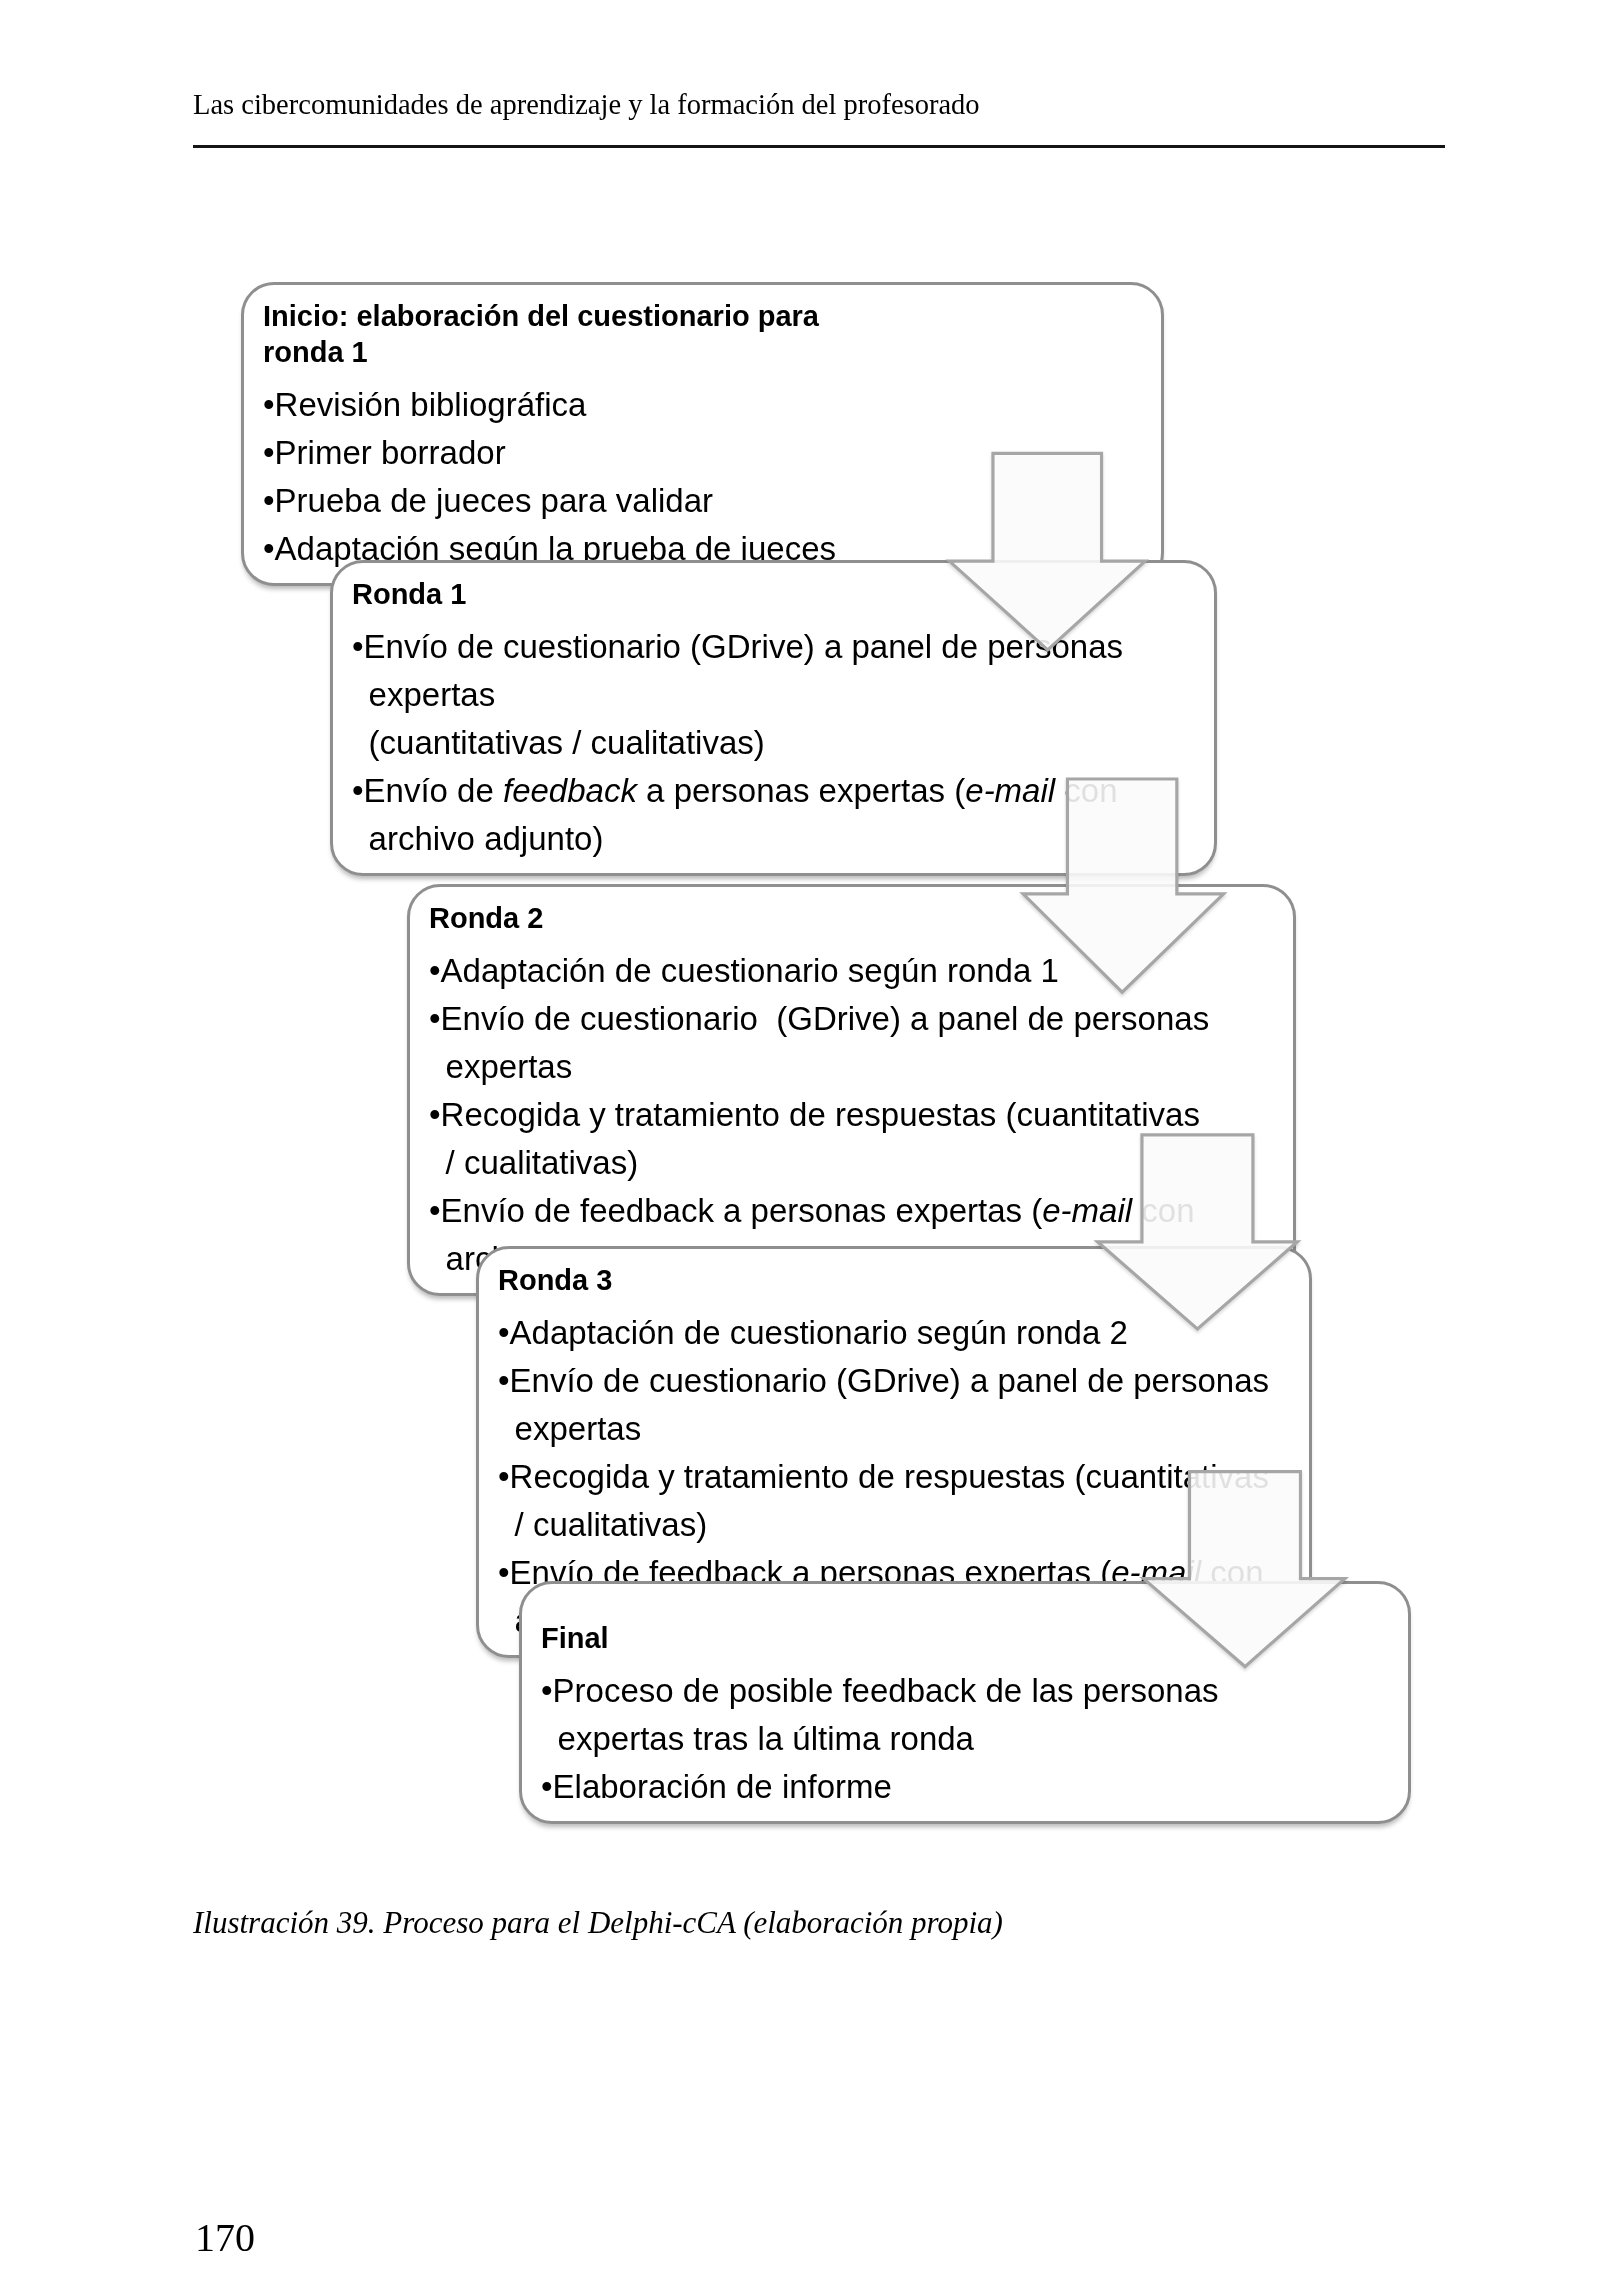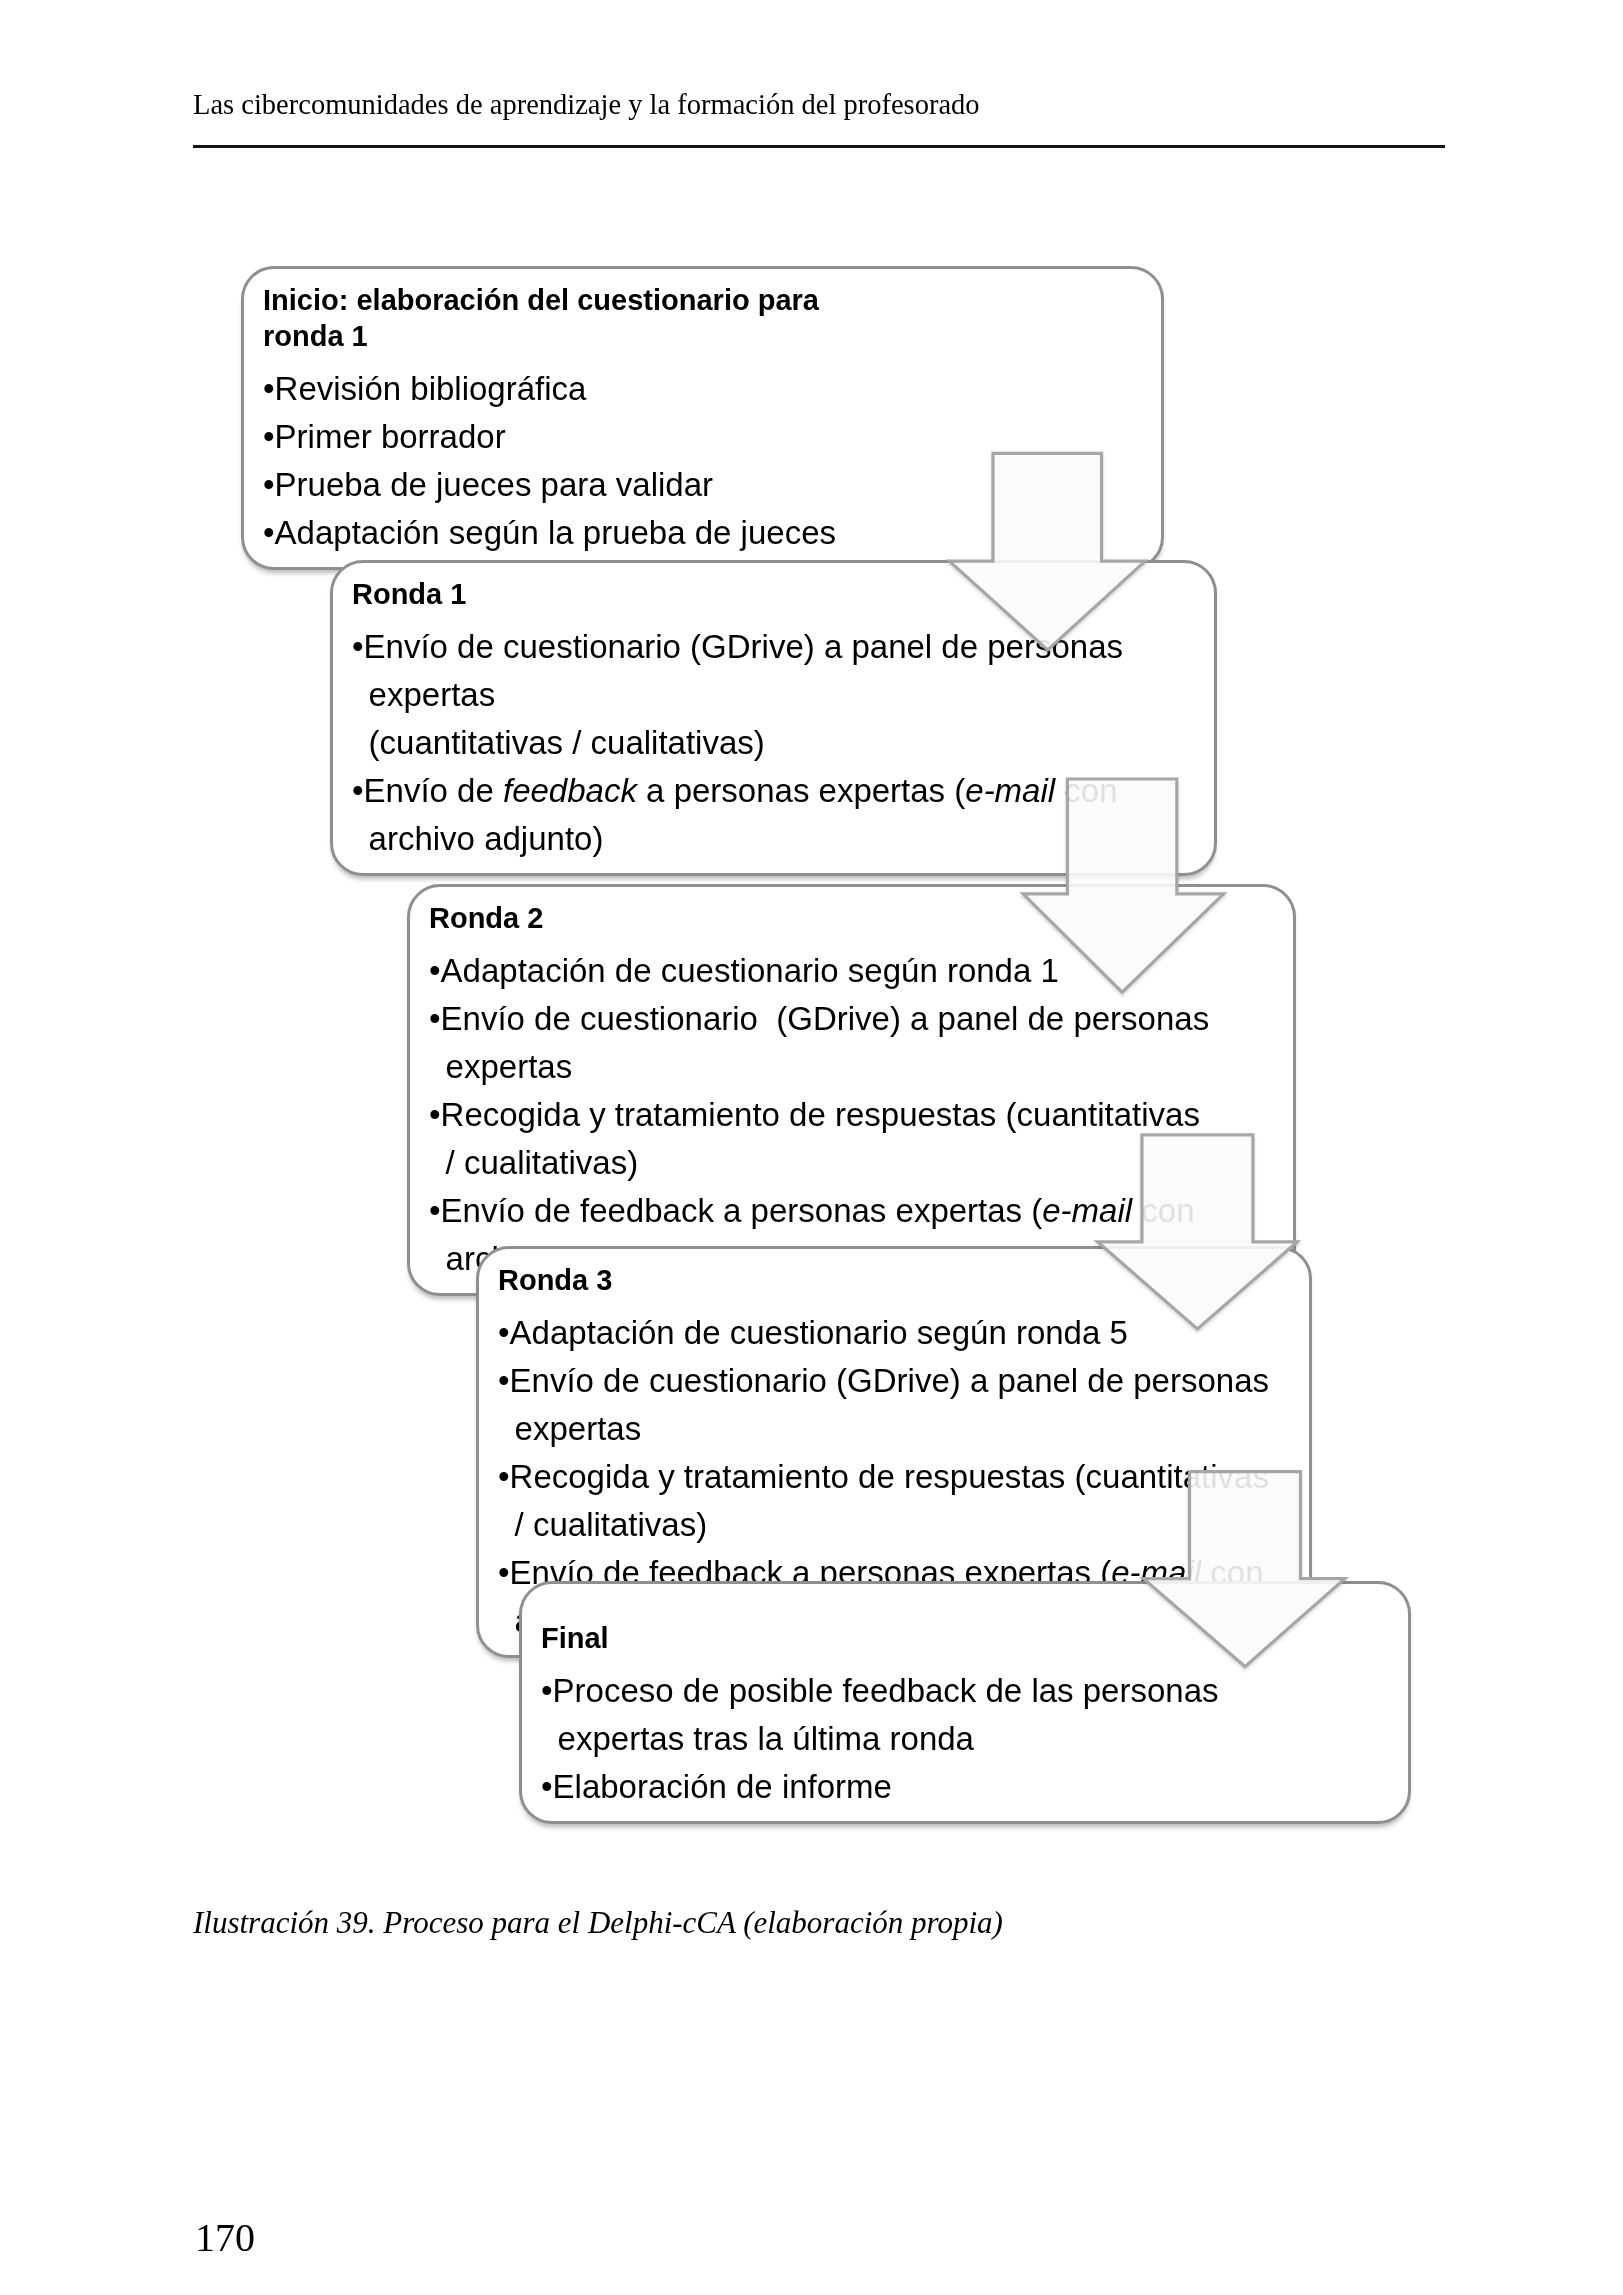--- a/index.html
+++ b/index.html
@@ -56,21 +56,21 @@
   }
 </style>
 </head>
 <body>
 
 <div class="page">
 
   <div class="hdr">Las cibercomunidades de aprendizaje y la formación del profesorado</div>
   <div class="hdr-rule"></div>
 
-  <div class="fbox" style="left:241px; top:266px; width:923px; min-height:252px;">
+  <div class="fbox" style="left:241px; top:282px; width:923px; min-height:252px;">
     <div class="box-title">Inicio: elaboración del cuestionario para<br>ronda 1</div>
     <div class="box-bullets">
         <div class="bullet">
           <div class="b-line first"><span>Revisión bibliográfica</span></div>
         </div>
         <div class="bullet">
           <div class="b-line first"><span>Primer borrador</span></div>
         </div>
         <div class="bullet">
           <div class="b-line first"><span>Prueba de jueces para validar</span></div>
@@ -116,21 +116,21 @@
           <div class="b-line first"><span>Envío de feedback a personas expertas (</span><span class="it">e-mail</span><span> con</span></div>
           <div class="b-line cont"><span>archivo adjunto)</span></div>
         </div>
       </div>
   </div>
 
   <div class="fbox" style="left:476px; top:1246px; width:836px; min-height:274px;">
     <div class="box-title">Ronda 3</div>
     <div class="box-bullets">
         <div class="bullet">
-          <div class="b-line first"><span>Adaptación de cuestionario según ronda 5</span></div>
+          <div class="b-line first"><span>Adaptación de cuestionario según ronda 2</span></div>
         </div>
         <div class="bullet">
           <div class="b-line first"><span>Envío de cuestionario (GDrive) a panel de personas</span></div>
           <div class="b-line cont"><span>expertas</span></div>
         </div>
         <div class="bullet">
           <div class="b-line first"><span>Recogida y tratamiento de respuestas (cuantitativas</span></div>
           <div class="b-line cont"><span>/ cualitativas)</span></div>
         </div>
         <div class="bullet">

